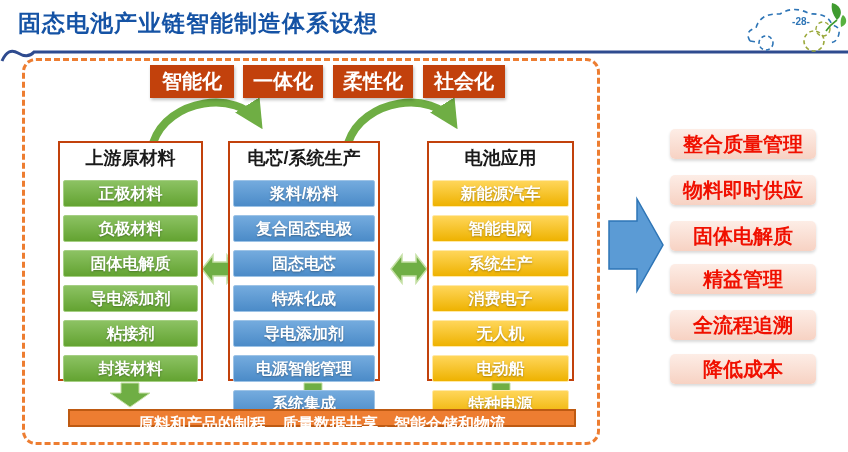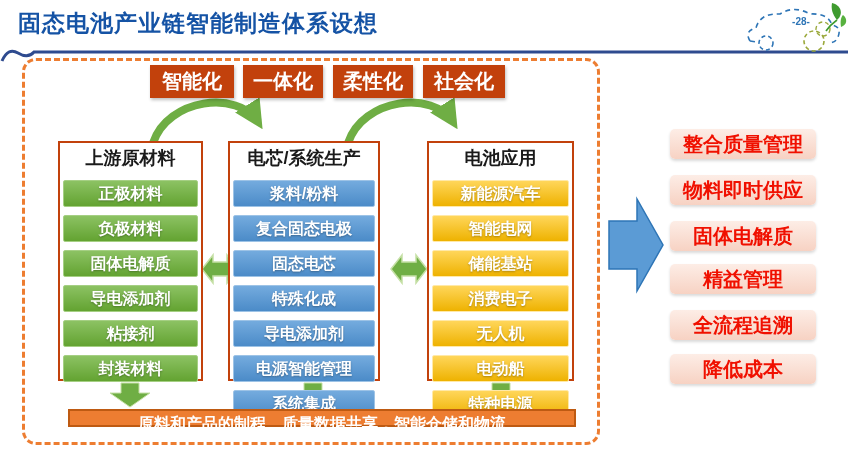--- a/index.html
+++ b/index.html
@@ -102,21 +102,21 @@
   <div class="item blue">特殊化成</div>
   <div class="item blue">导电添加剂</div>
   <div class="item blue">电源智能管理</div>
   <div class="item blue">系统集成</div>
 </div>
 
 <div class="col col3">
   <div class="col-header">电池应用</div>
   <div class="item gold">新能源汽车</div>
   <div class="item gold">智能电网</div>
-  <div class="item gold">储能基站</div>
+  <div class="item gold">系统生产</div>
   <div class="item gold">消费电子</div>
   <div class="item gold">无人机</div>
   <div class="item gold">电动船</div>
   <div class="item gold">特种电源</div>
 </div>
 
 <div class="bottom-bar">原料和产品的制程、质量数据共享，智能仓储和物流</div>
 
 <div class="benefit b1">整合质量管理</div>
 <div class="benefit b2">物料即时供应</div>

